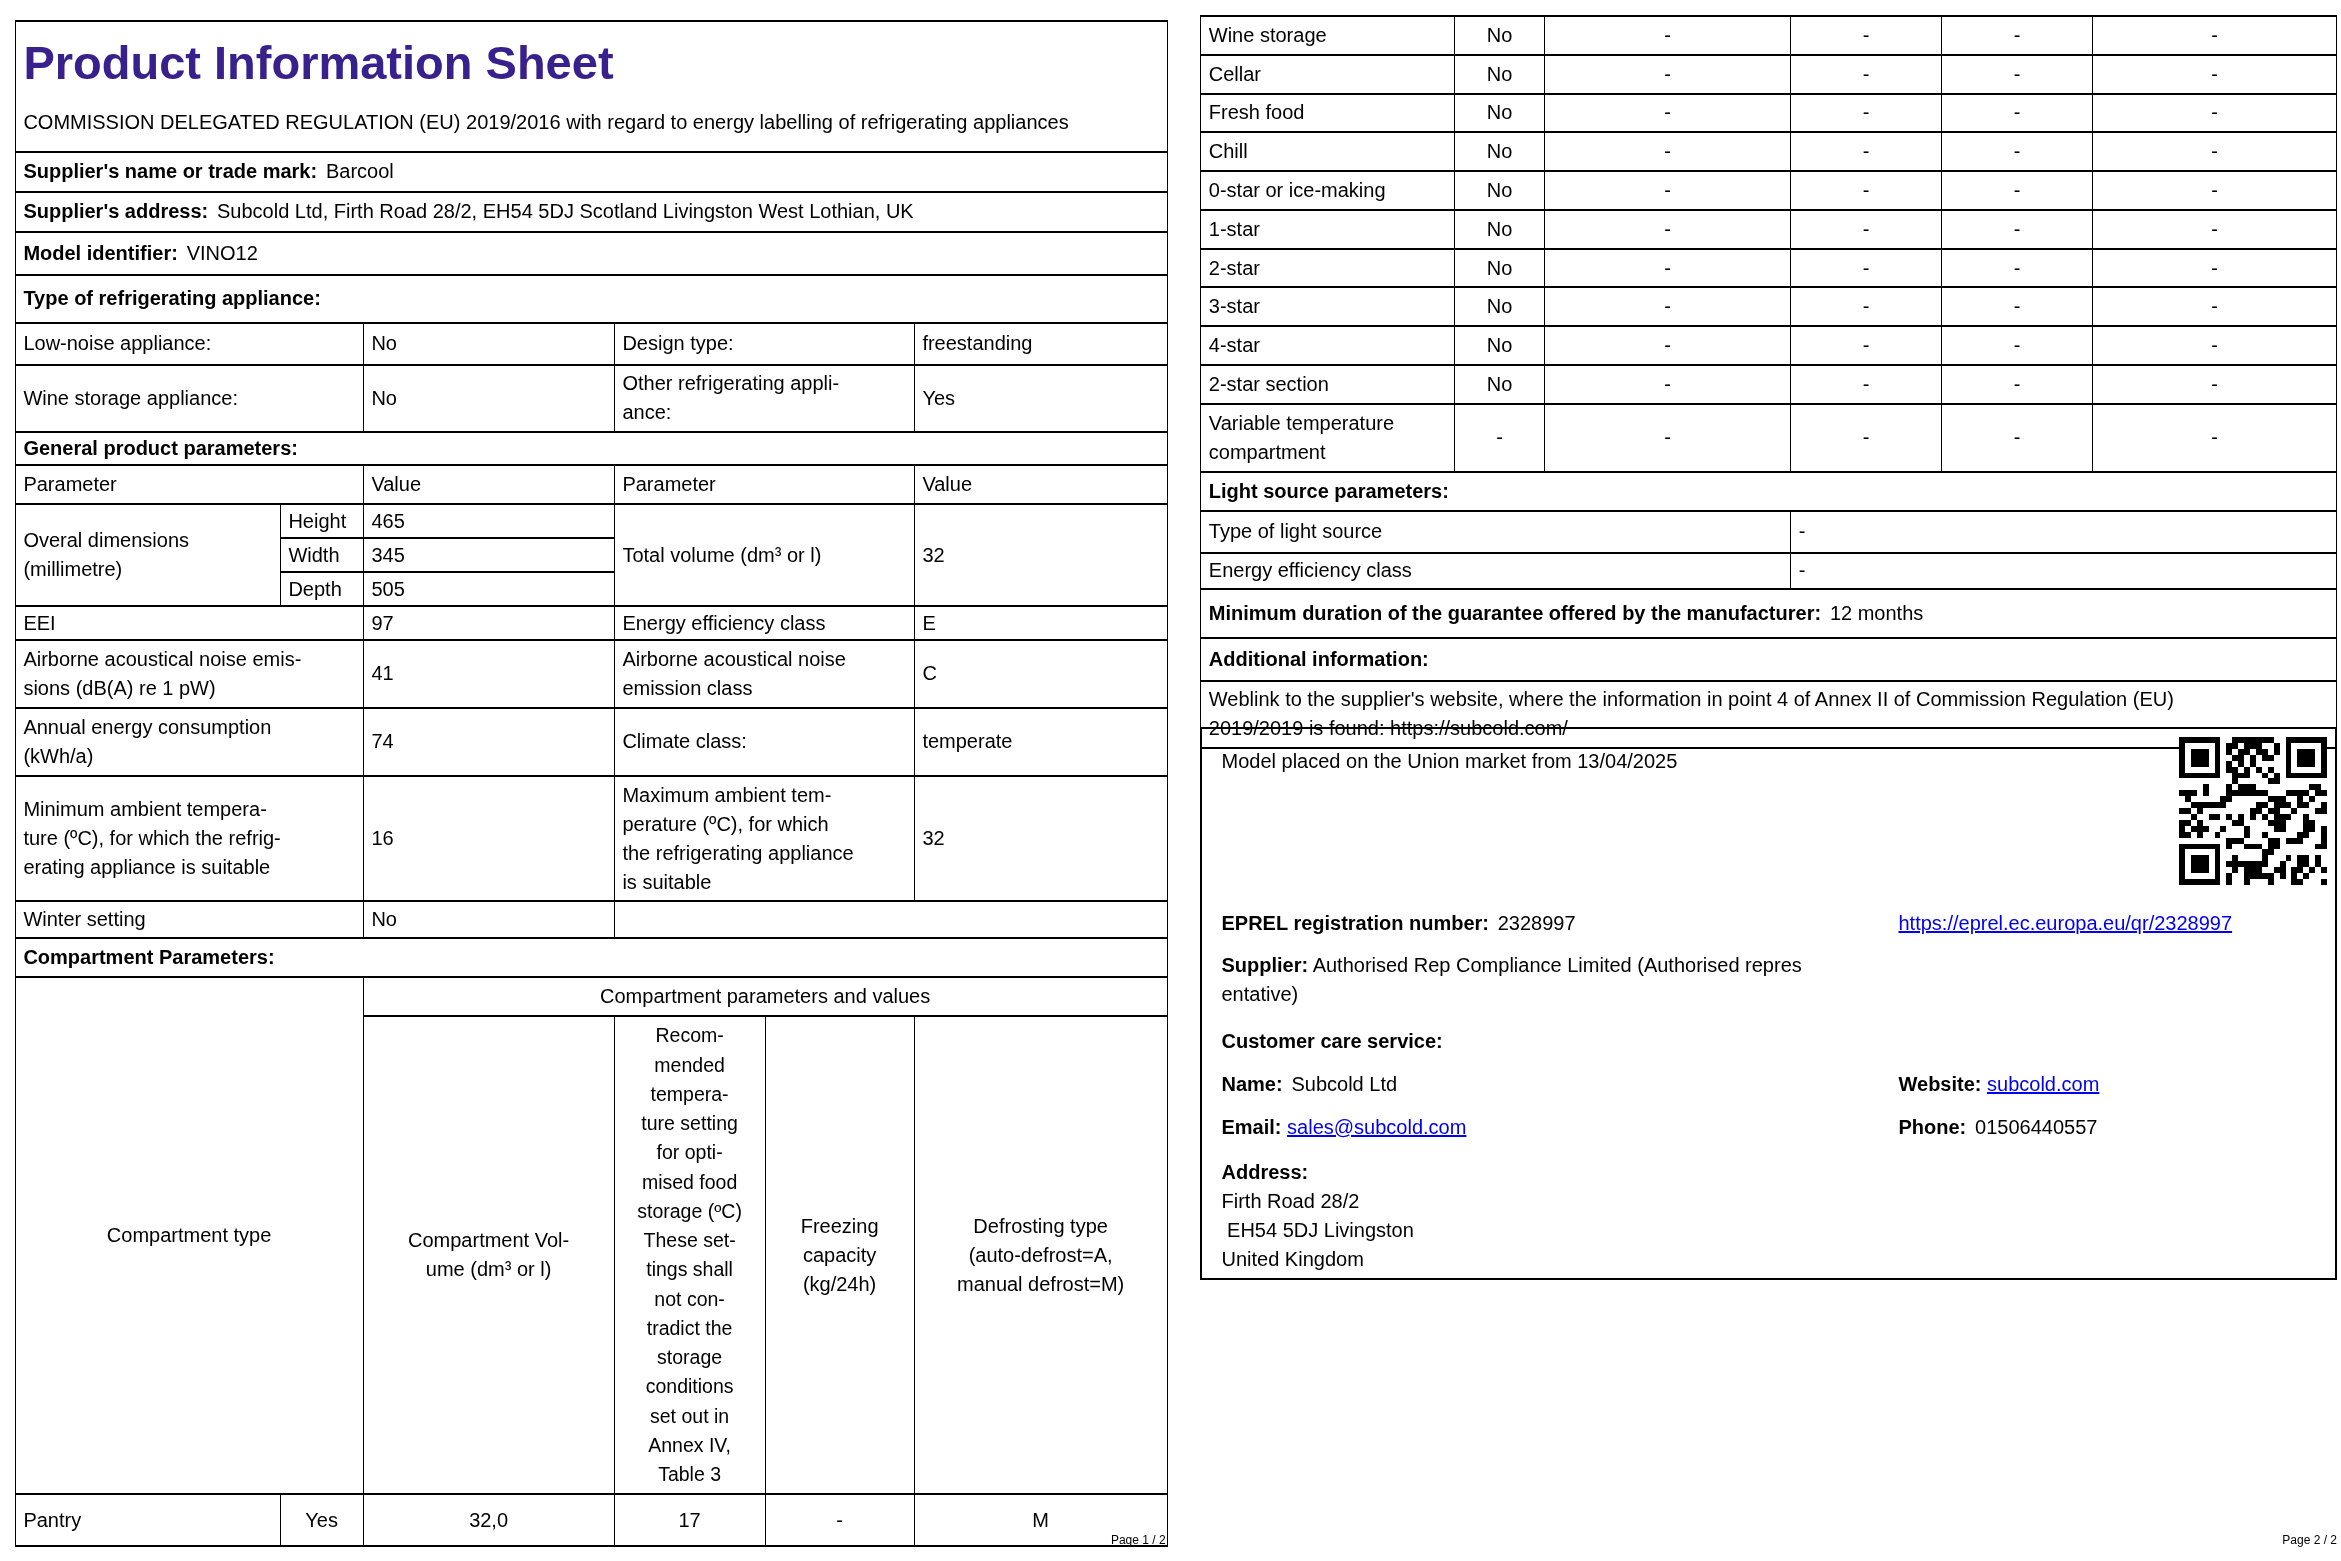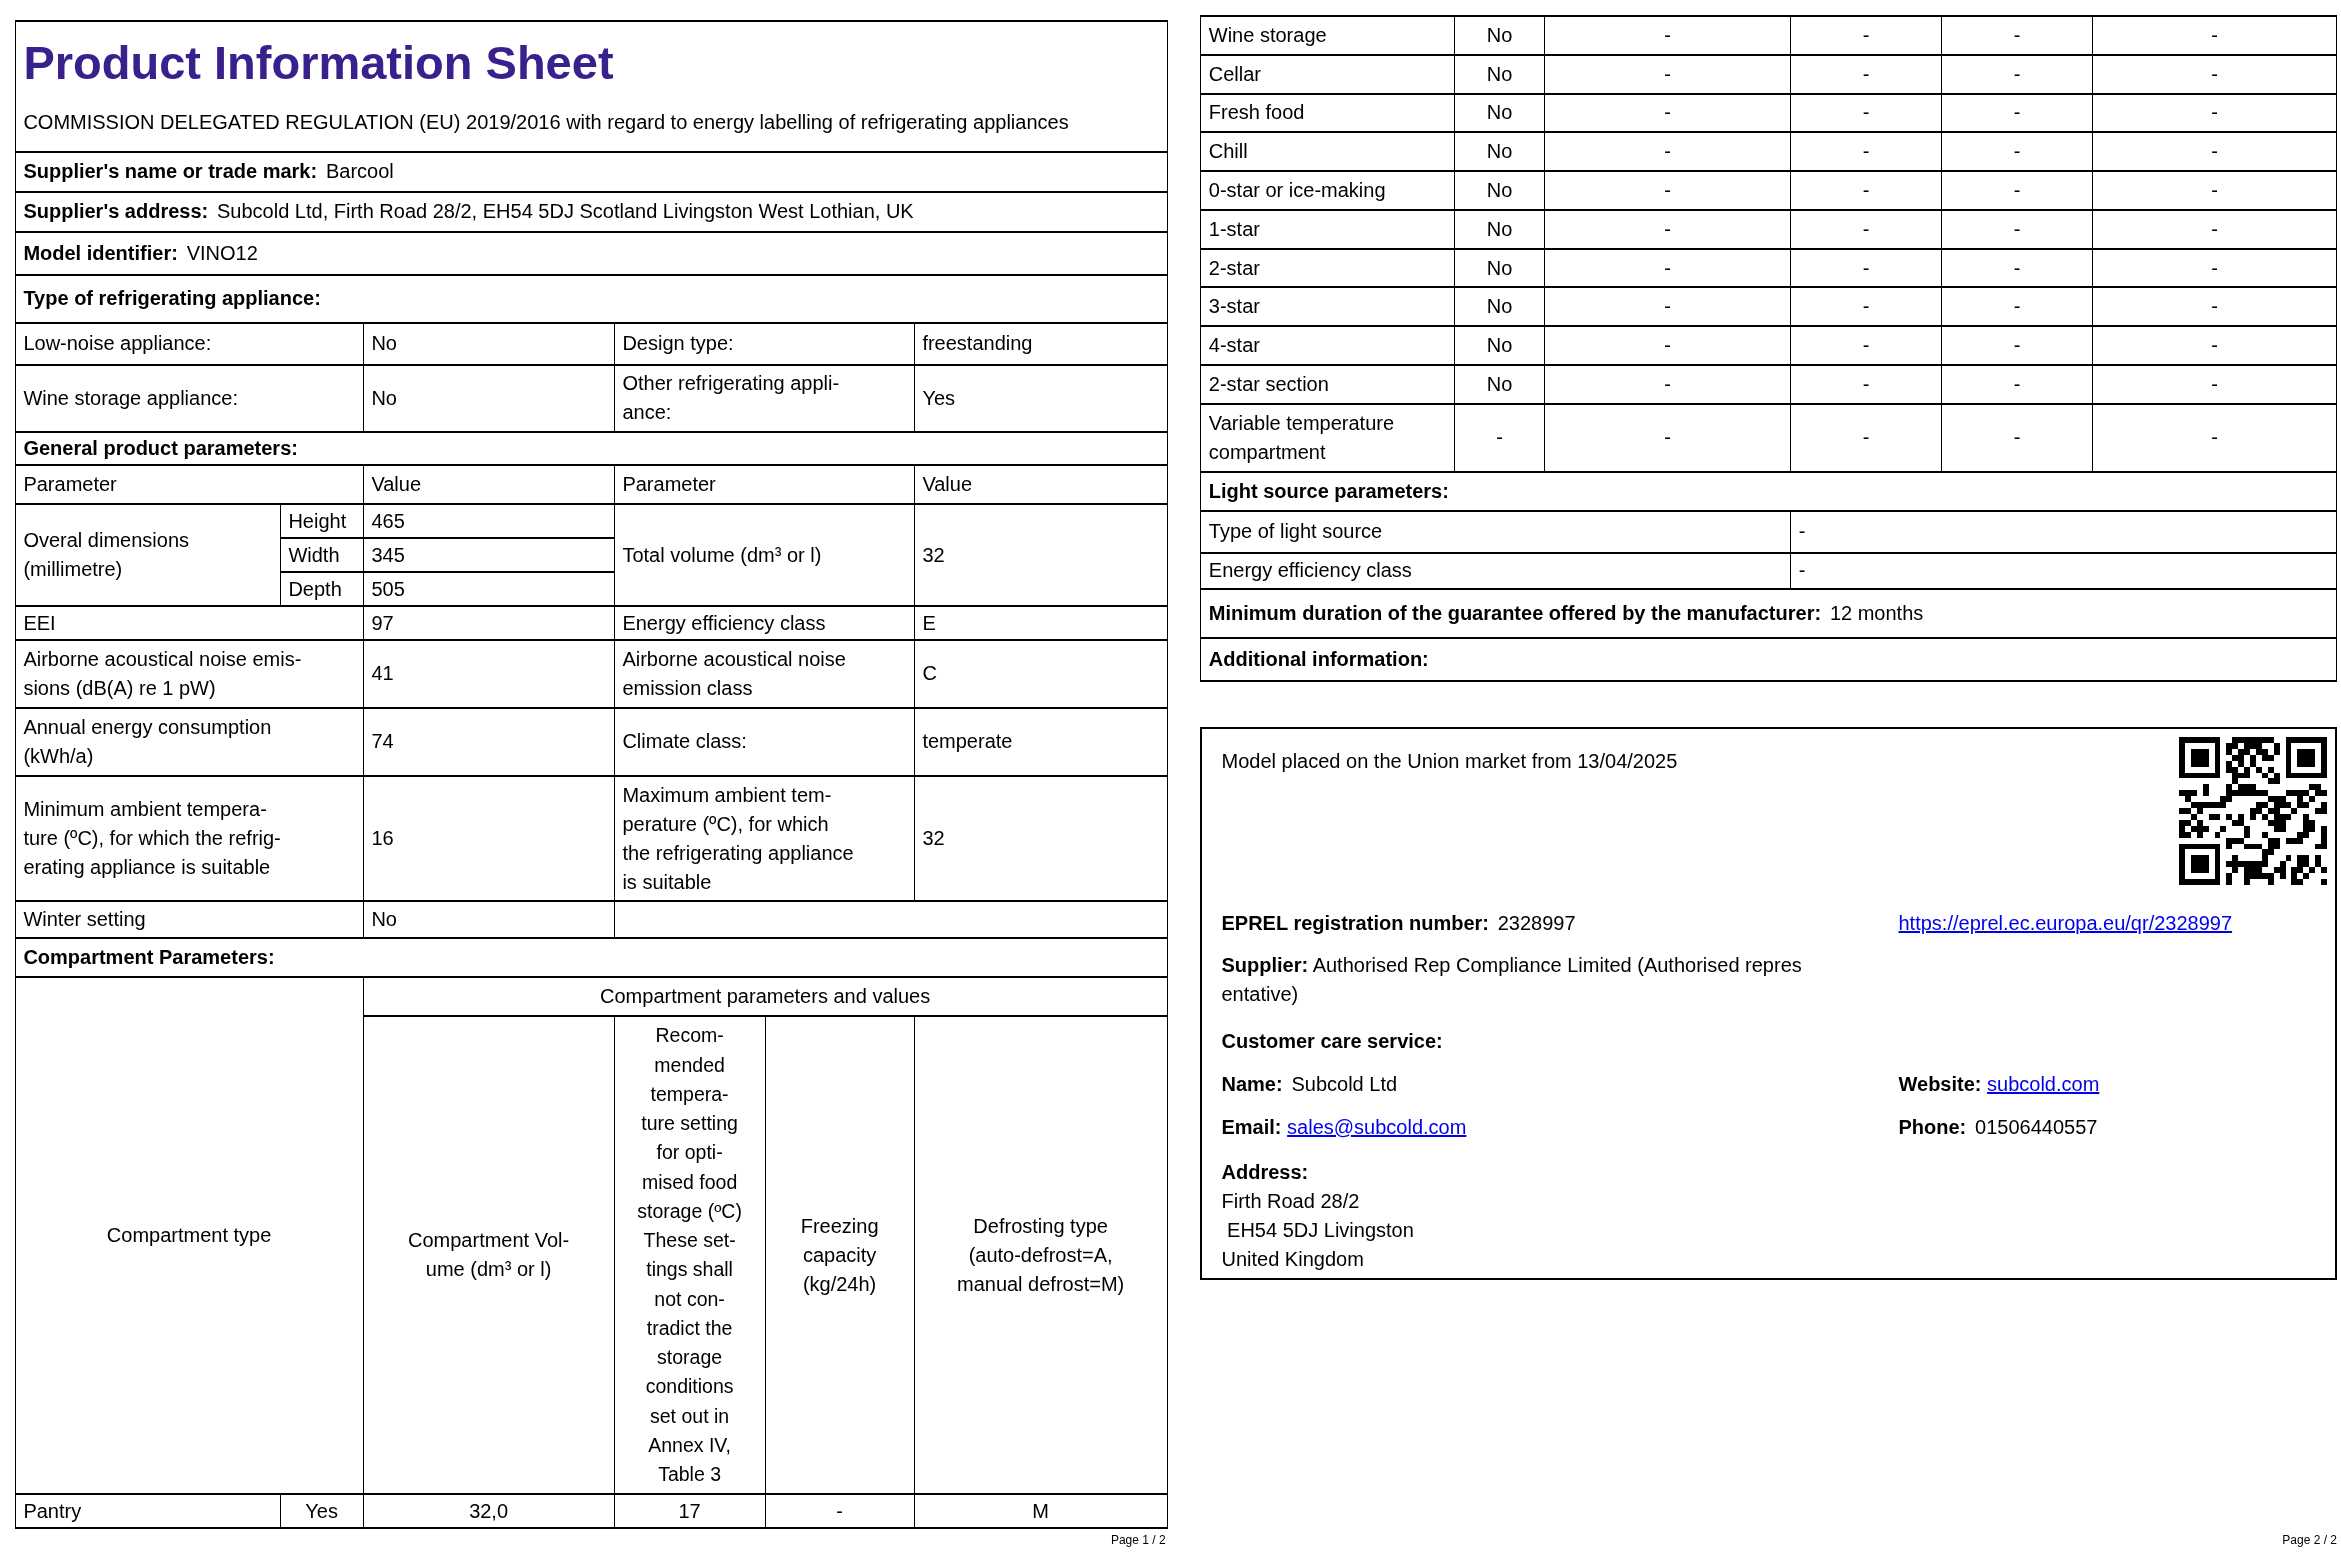--- a/index.html
+++ b/index.html
@@ -178,21 +178,21 @@
 set out in
 Annex IV,
 Table 3</td>
       <td class="c pre">Freezing
 capacity
 (kg/24h)</td>
       <td class="c pre">Defrosting type
 (auto-defrost=A,
 manual defrost=M)</td>
     </tr>
-    <tr style="height:34px">
+    <tr style="height:52px">
       <td>Pantry</td>
       <td class="c">Yes</td>
       <td class="c">32,0</td>
       <td class="c">17</td>
       <td class="c">-</td>
       <td class="c">M</td>
     </tr>
   </tbody>
 </table>
 
@@ -308,20 +308,24 @@
       <td colspan="3">Energy efficiency class</td>
       <td colspan="3">-</td>
     </tr>
     <tr style="height:49px">
       <td colspan="6">
         <span class="b">Minimum duration of the guarantee offered by the manufacturer:</span><span class="val">12 months</span>
       </td>
     </tr>
     <tr style="height:43px">
       <td colspan="6" class="b">Additional information:</td>
+    </tr>
+    <tr style="height:64px">
+      <td colspan="6" class="pre">Weblink to the supplier's website, where the information in point 4 of Annex II of Commission Regulation (EU)
+2019/2019 is found:  https://subcold.com/</td>
     </tr>
   </tbody>
 </table>
 
 <div class="infobox">
   <div class="ib" style="top:17.6px">Model placed on the Union market from 13/04/2025</div>
 
   <svg class="qr" id="qr" viewBox="0 0 300 300" shape-rendering="crispEdges">
       <rect x="0" y="0" width="300" height="300" fill="#fff"></rect>
       <rect x="0" y="108" width="12" height="12" fill="#000"></rect>

